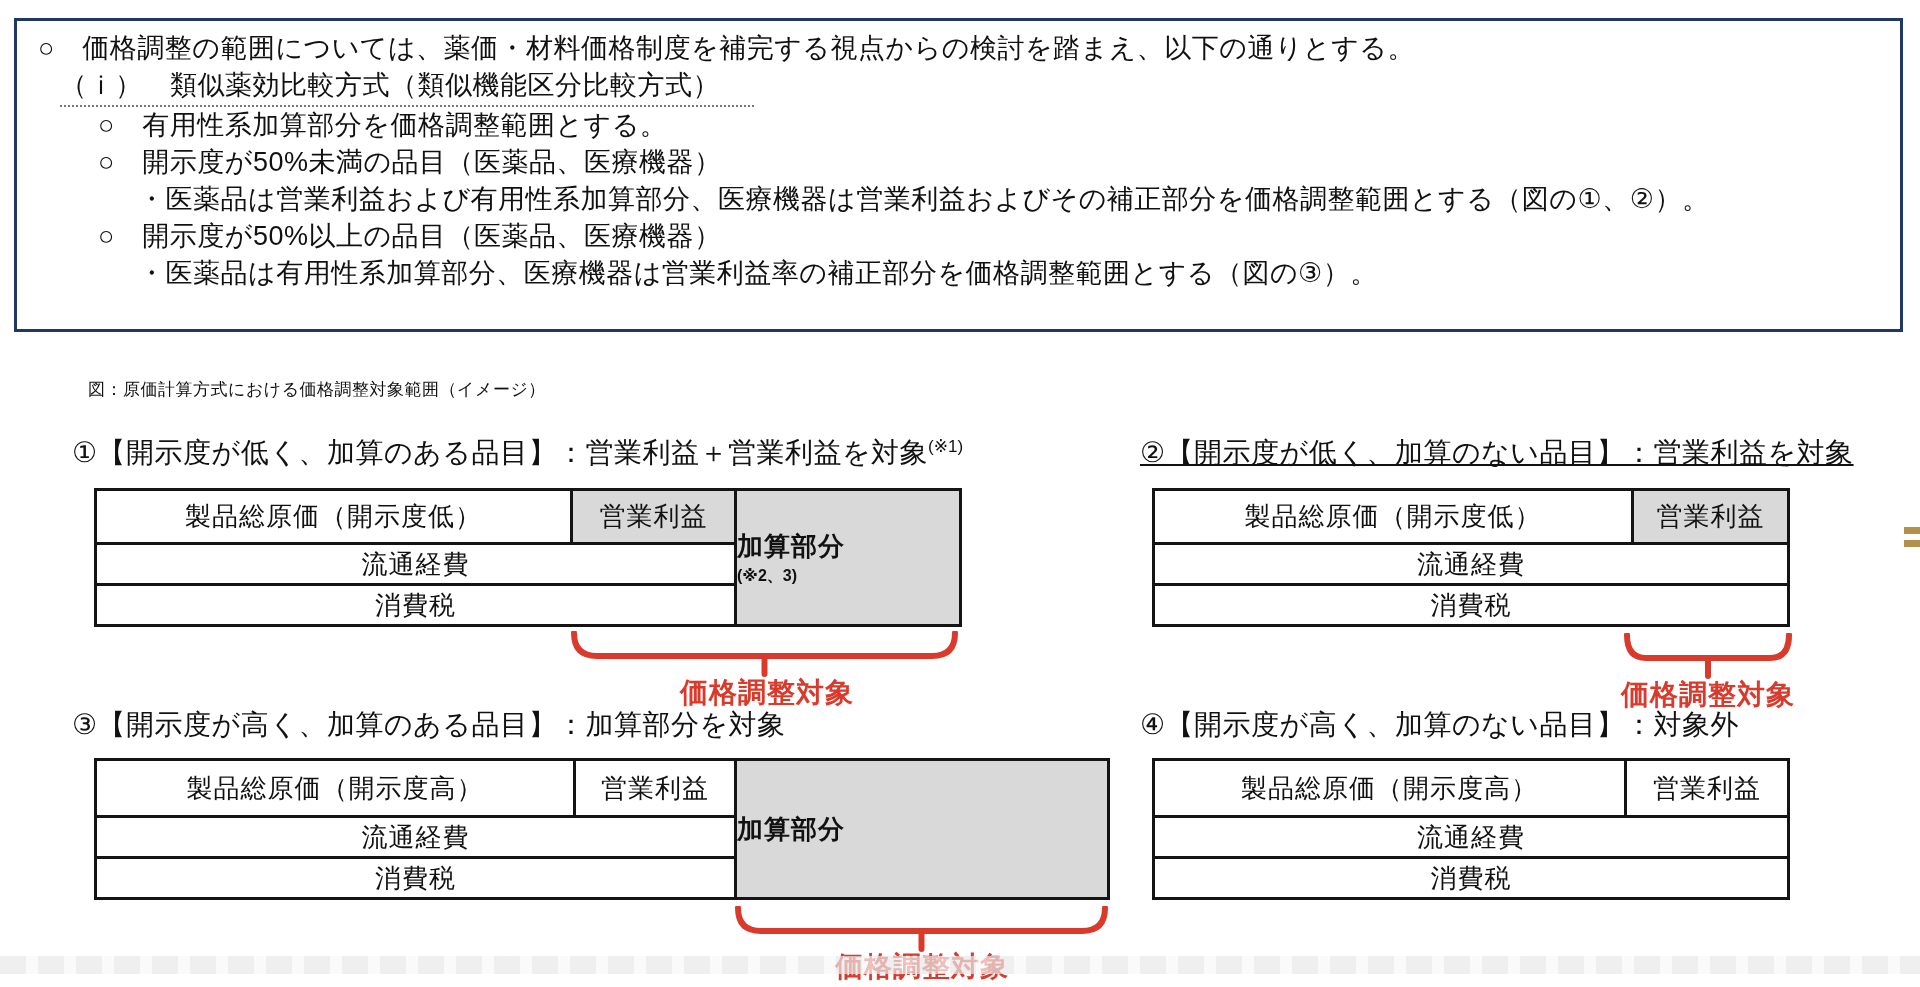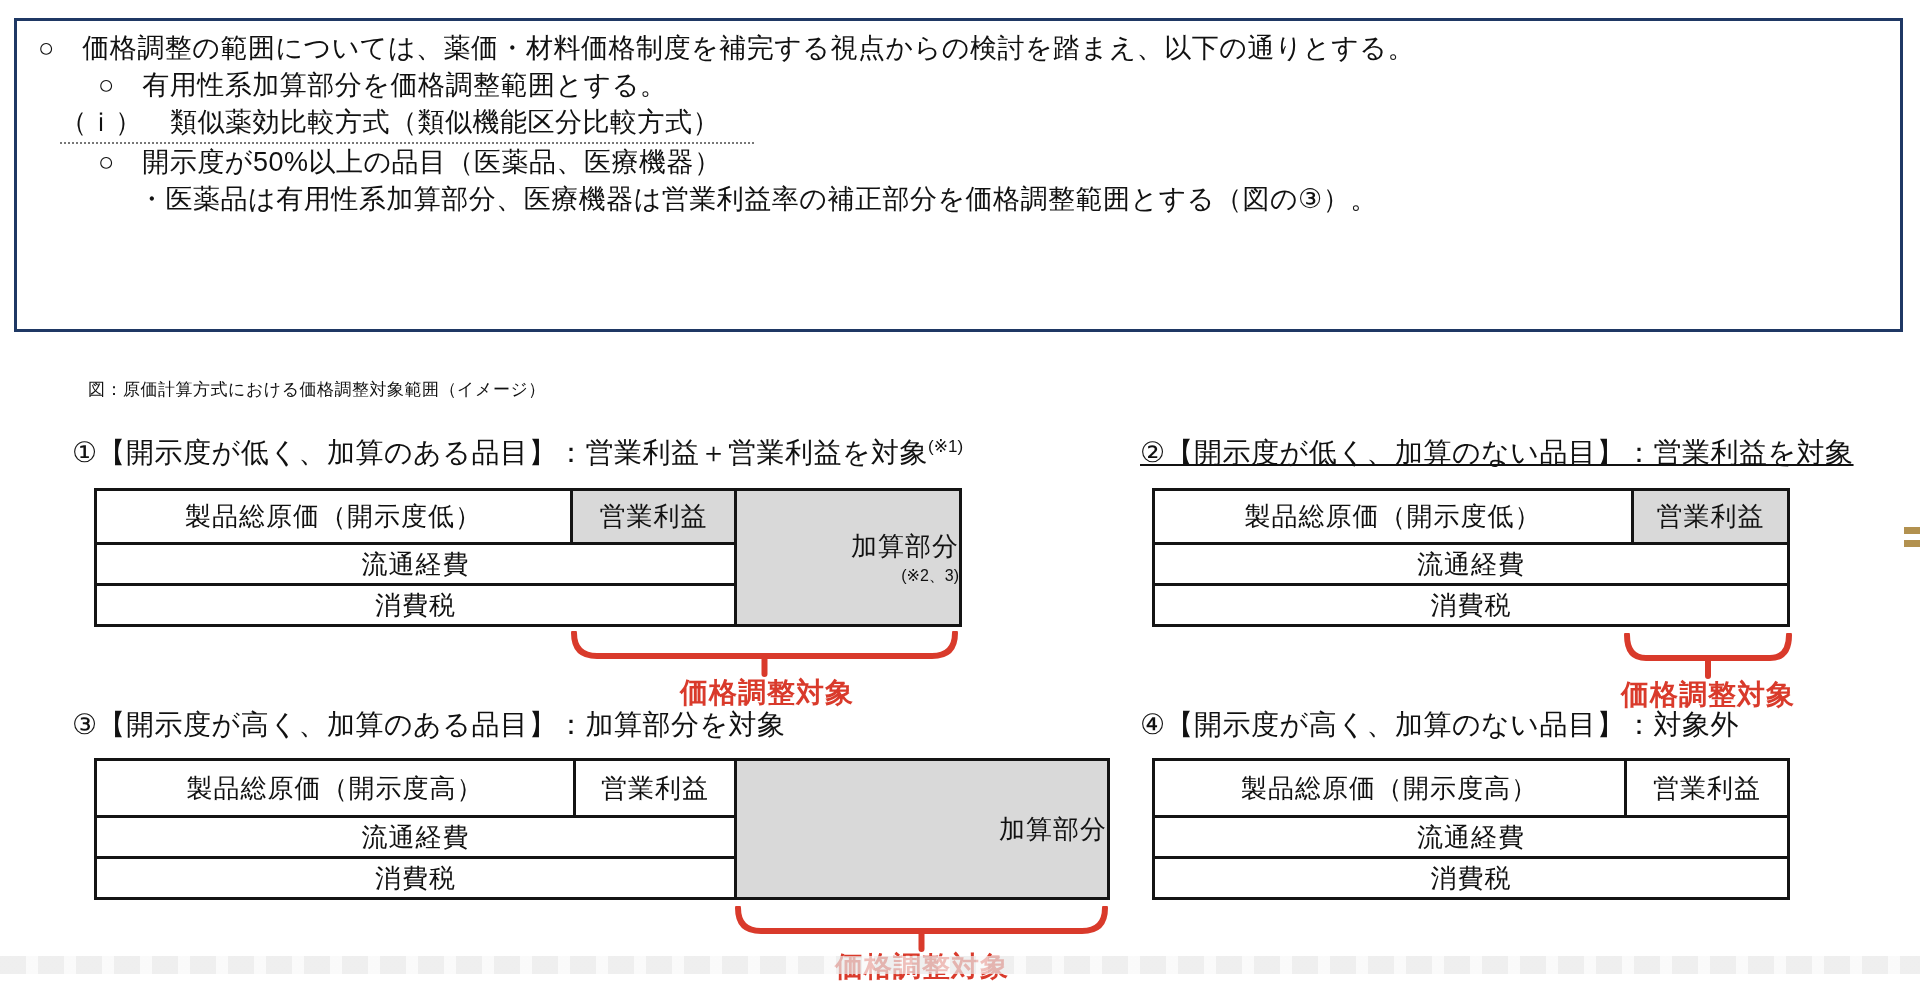--- a/index.html
+++ b/index.html
@@ -42,22 +42,22 @@
   .cell{
     position:absolute;box-sizing:border-box;
     border:3px solid #141414;background:#ffffff;
     display:flex;align-items:center;justify-content:center;
     font-size:26px;letter-spacing:1px;white-space:nowrap;
   }
   .cell.shaded{background:#d9d9d9;}
   .addbox{
     position:absolute;box-sizing:border-box;
     border:3px solid #141414;background:#d9d9d9;
-    display:flex;flex-direction:column;align-items:flex-end;justify-content:center;
-    font-size:26px;letter-spacing:1px;
+    display:flex;flex-direction:column;align-items:flex-start;justify-content:center;
+    font-size:26px;letter-spacing:1px;font-weight:bold;
   }
   .addbox .note{font-size:16px;letter-spacing:0;margin-top:2px;}
 
   .brace{position:absolute;}
   .brace svg{display:block;}
   .brace-label{
     position:absolute;color:#d93a2b;font-size:28px;font-weight:bold;
     letter-spacing:1px;white-space:nowrap;text-align:center;
   }
 
@@ -70,22 +70,24 @@
     left:0;top:956px;width:1920px;height:18px;
     background:repeating-linear-gradient(90deg,#e8e8e8 0 26px,#f8f8f8 26px 38px);
     opacity:0.7;
   }
 </style>
 </head>
 <body>
 
 <div class="abs summary-box">
   <div class="sum-line ind0"><span>○　価格調整の範囲については、薬価・材料価格制度を補完する視点からの検討を踏まえ、以下の通りとする。</span></div>
+  <div class="sum-line ind1"><span class="dotted-underline">（ｉ）　類似薬効比較方式（類似機能区分比較方式）</span></div>
   <div class="sum-line ind2"><span>○　有用性系加算部分を価格調整範囲とする。</span></div>
-  <div class="sum-line ind1"><span class="dotted-underline">（ｉ）　類似薬効比較方式（類似機能区分比較方式）</span></div>
+  <div class="sum-line ind2"><span>○　開示度が50%未満の品目（医薬品、医療機器）</span></div>
+  <div class="sum-line ind3"><span>・医薬品は営業利益および有用性系加算部分、医療機器は営業利益およびその補正部分を価格調整範囲とする（図の①、②）。</span></div>
   <div class="sum-line ind2"><span>○　開示度が50%以上の品目（医薬品、医療機器）</span></div>
   <div class="sum-line ind3"><span>・医薬品は有用性系加算部分、医療機器は営業利益率の補正部分を価格調整範囲とする（図の③）。</span></div>
 </div>
 
 <div class="abs figure-caption">図：原価計算方式における価格調整対象範囲（イメージ）</div>
 
 <div class="abs diagram-heading" style="left:72px;top:434px;">
   <span>①【開示度が低く、加算のある品目】：営業利益＋営業利益を対象</span><sup>(※1)</sup>
 </div>
 

